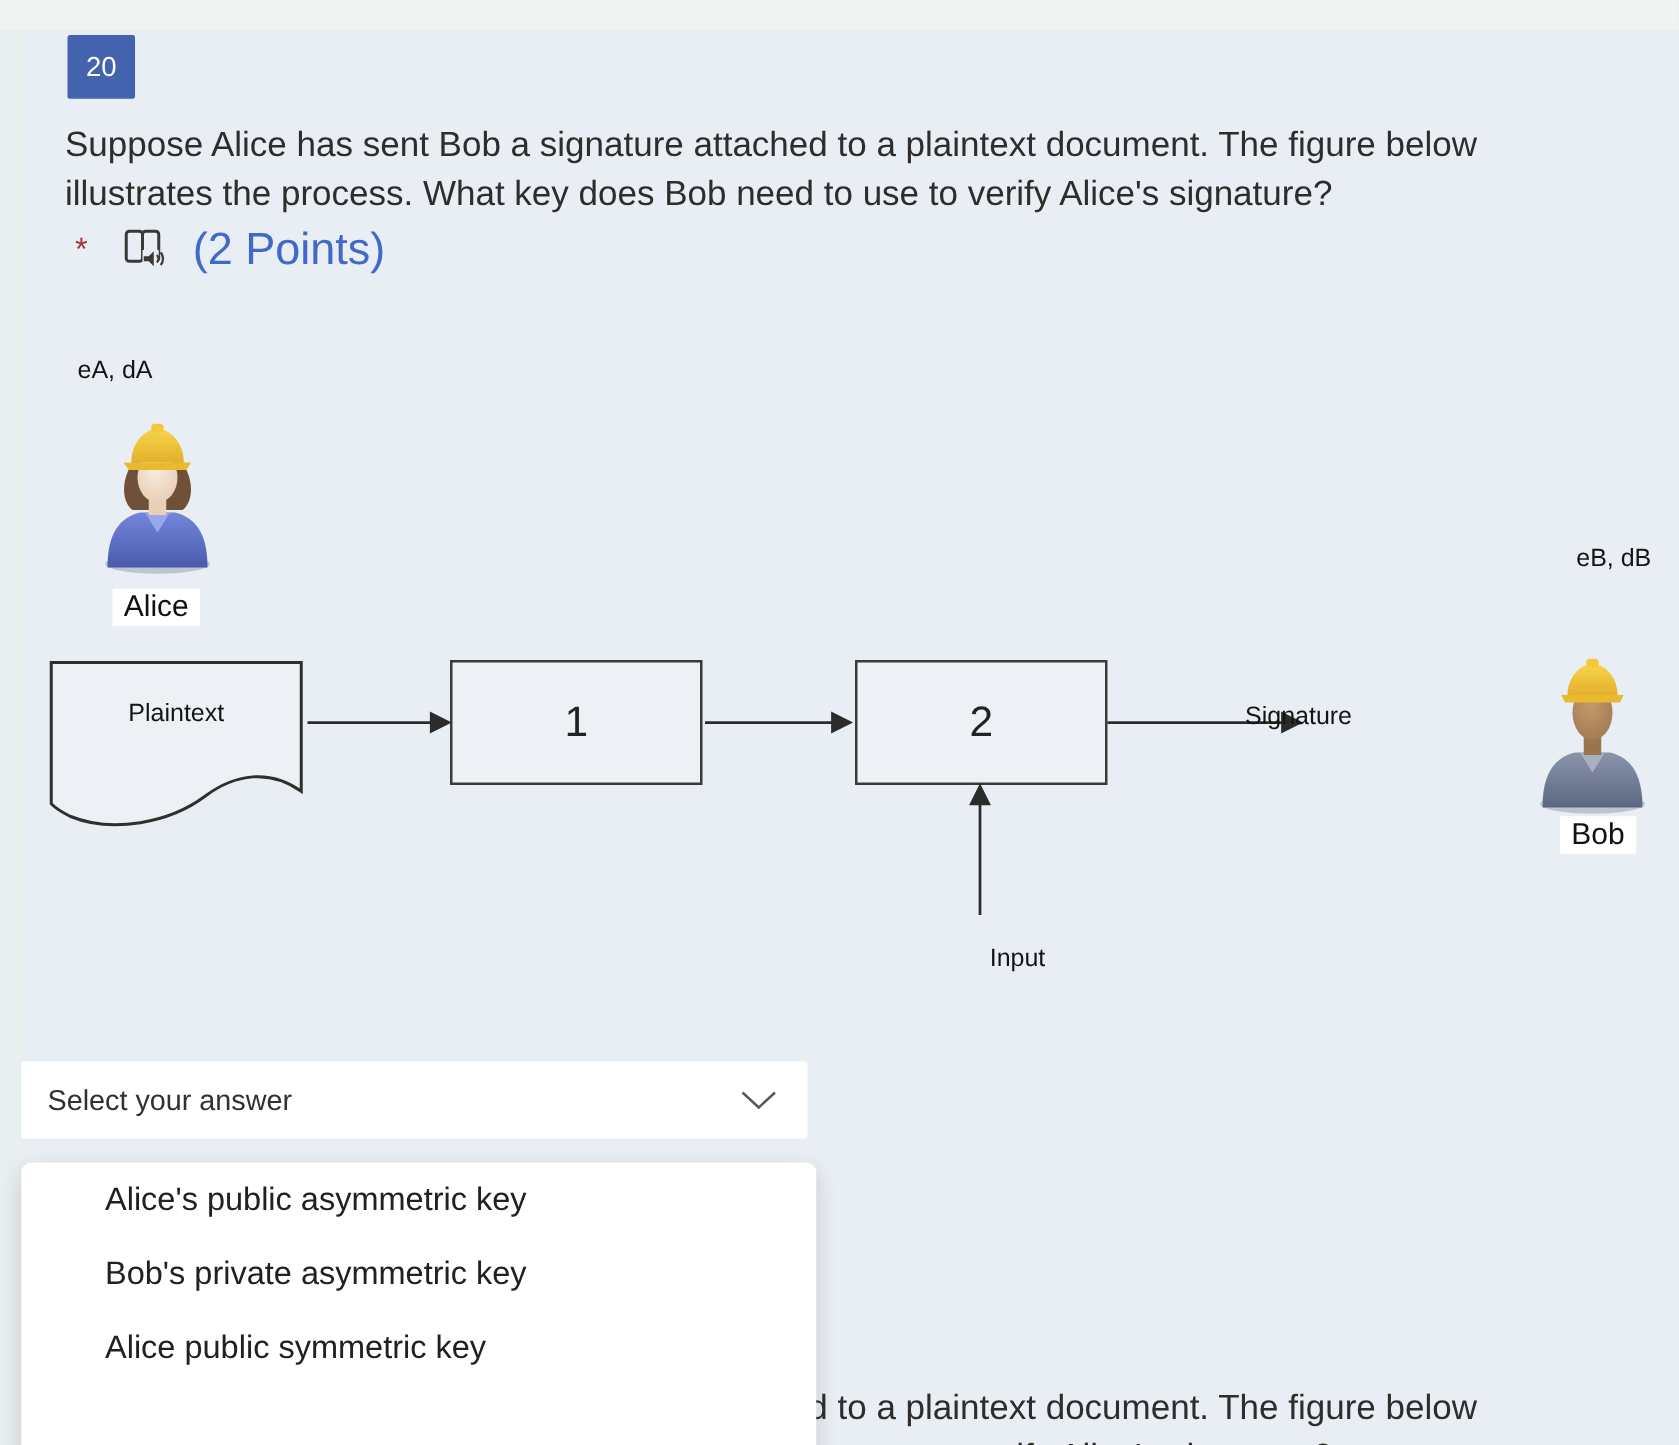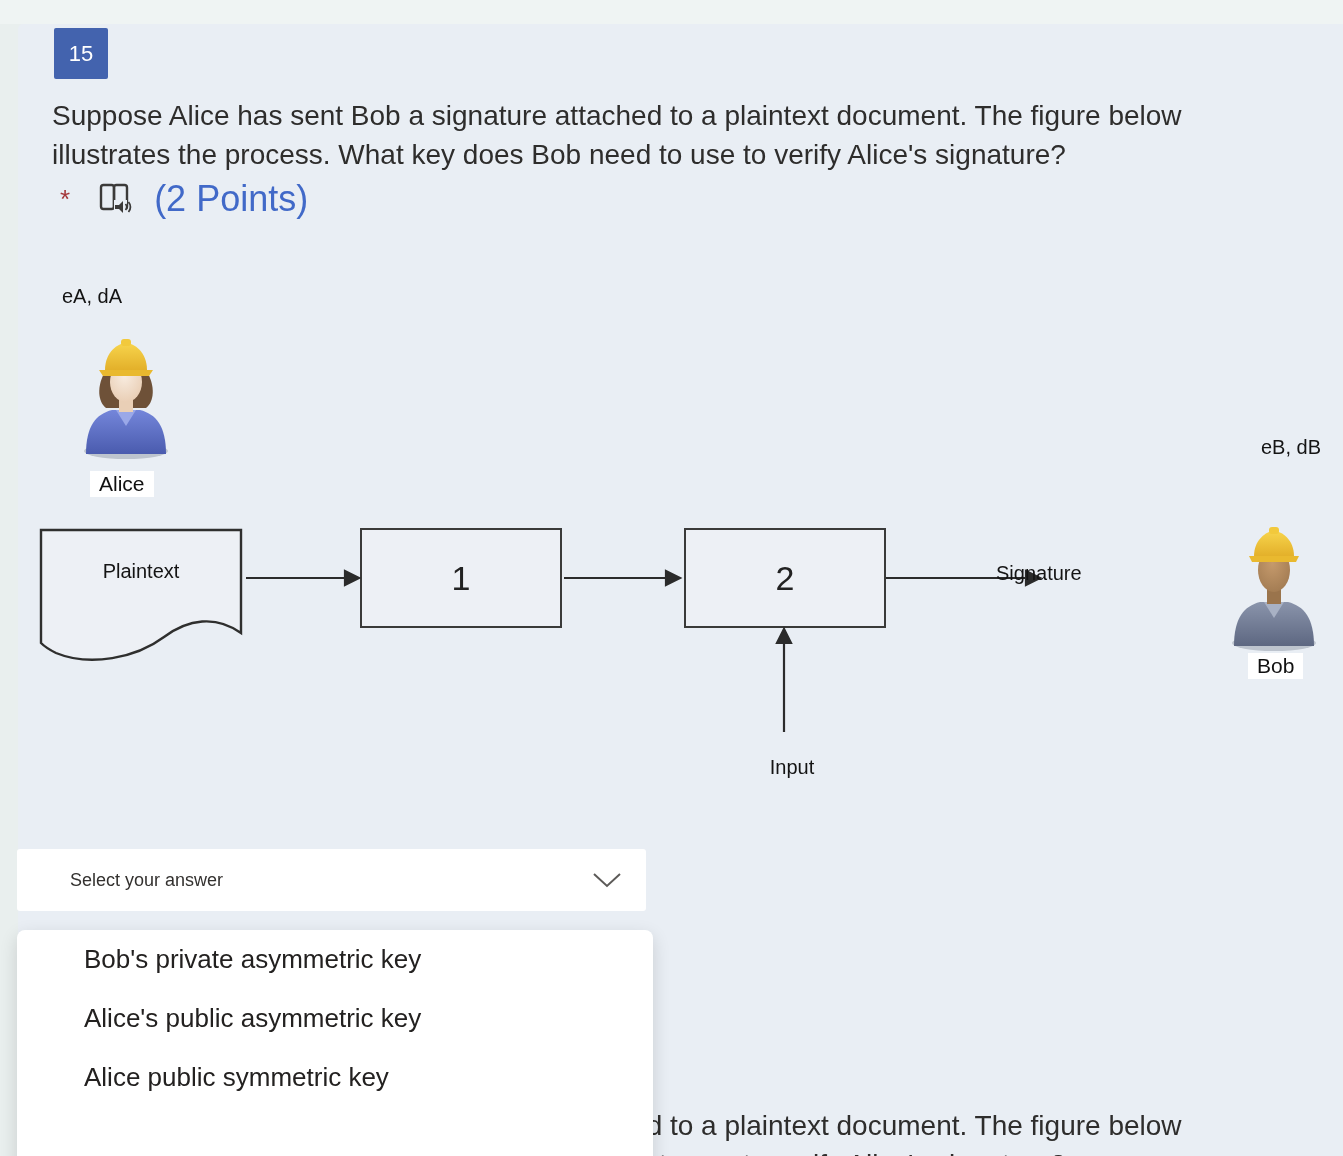--- a/index.html
+++ b/index.html
@@ -25,37 +25,37 @@
   }
   .meta-row{
     left:60px;top:180px;height:38px;display:flex;align-items:center;
   }
   .req-star{color:#a4373a;font-size:26px;align-self:flex-start;margin-top:4px;}
   .reader-icon{margin-left:28px;width:36px;height:34px;}
   .points{margin-left:20px;color:#4169c8;font-size:36px;}
 
   
   .fig-label{color:#141414;font-size:20px;white-space:nowrap;}
-  .name-tag{background:#ffffff;color:#111;font-size:21px;padding:1px 9px;white-space:nowrap;}
+  .name-tag{background:#ffffff;color:#111;font-size:24px;padding:1px 9px;white-space:nowrap;}
   .flow-box{
     width:198px;height:96px;border:2px solid #3a3a39;background:#edf0f5;
     display:flex;align-items:center;justify-content:center;
     font-size:34px;color:#222;
   }
   .doc-label{left:38px;top:560px;width:206px;text-align:center;}
   .sig-label{left:996px;top:562px;}
-  .input-label{left:742px;top:756px;width:100px;text-align:center;}
+  .input-label{left:764px;top:756px;width:100px;text-align:center;}
 
   
   .dropdown{
     left:17px;top:849px;width:629px;height:62px;background:#ffffff;border-radius:3px;
     display:flex;align-items:center;justify-content:space-between;
     padding:0 24px 0 21px;box-sizing:border-box;z-index:3;cursor:pointer;
   }
-  .dropdown-text{color:#33312f;font-size:18px;margin-left:32px;}
+  .dropdown-text{color:#33312f;font-size:23px;}
   .menu{
     left:17px;top:930px;width:636px;height:262px;background:#ffffff;border-radius:8px;
     box-shadow:0 6px 18px rgba(0,0,0,0.14);z-index:3;overflow:hidden;
   }
   .menu ul{list-style:none;margin:0;padding:0 0 0 67px;}
   .menu li{
     height:59px;display:flex;align-items:center;
     font-size:26px;color:#232120;cursor:pointer;white-space:nowrap;
   }
   .bg-question{
@@ -67,21 +67,21 @@
 <body>
 
 <div class="top-band"></div>
 <div class="card"></div>
 
 <div class="abs bg-question">
   <div>Suppose Alice has sent Bob a signature attached to a plaintext document. The figure below</div>
   <div>illustrates the process. What key does Bob need to use to verify Alice's signature?</div>
 </div>
 
-<div class="abs badge">15</div>
+<div class="abs badge">20</div>
 
 <div class="abs question-text">
   <div>Suppose Alice has sent Bob a signature attached to a plaintext document. The figure below</div>
   <div>illustrates the process. What key does Bob need to use to verify Alice's signature?</div>
 </div>
 
 <div class="abs meta-row">
   <span class="req-star">*</span>
   <svg class="reader-icon" viewBox="0 0 36 34">
     <rect x="3" y="3" width="13" height="24" rx="2.5" fill="none" stroke="#3b3a39" stroke-width="2.4"></rect>
@@ -179,17 +179,17 @@
 
 <div class="abs dropdown">
   <span class="dropdown-text">Select your answer</span>
   <svg width="30" height="16" viewBox="0 0 30 16">
     <polyline points="2,2 15,14 28,2" fill="none" stroke="#5c5a58" stroke-width="2"></polyline>
   </svg>
 </div>
 
 <div class="abs menu">
   <ul>
+    <li>Alice's public asymmetric key</li>
     <li>Bob's private asymmetric key</li>
-    <li>Alice's public asymmetric key</li>
     <li>Alice public symmetric key</li>
   </ul>
 </div>
 
 </body></html>

